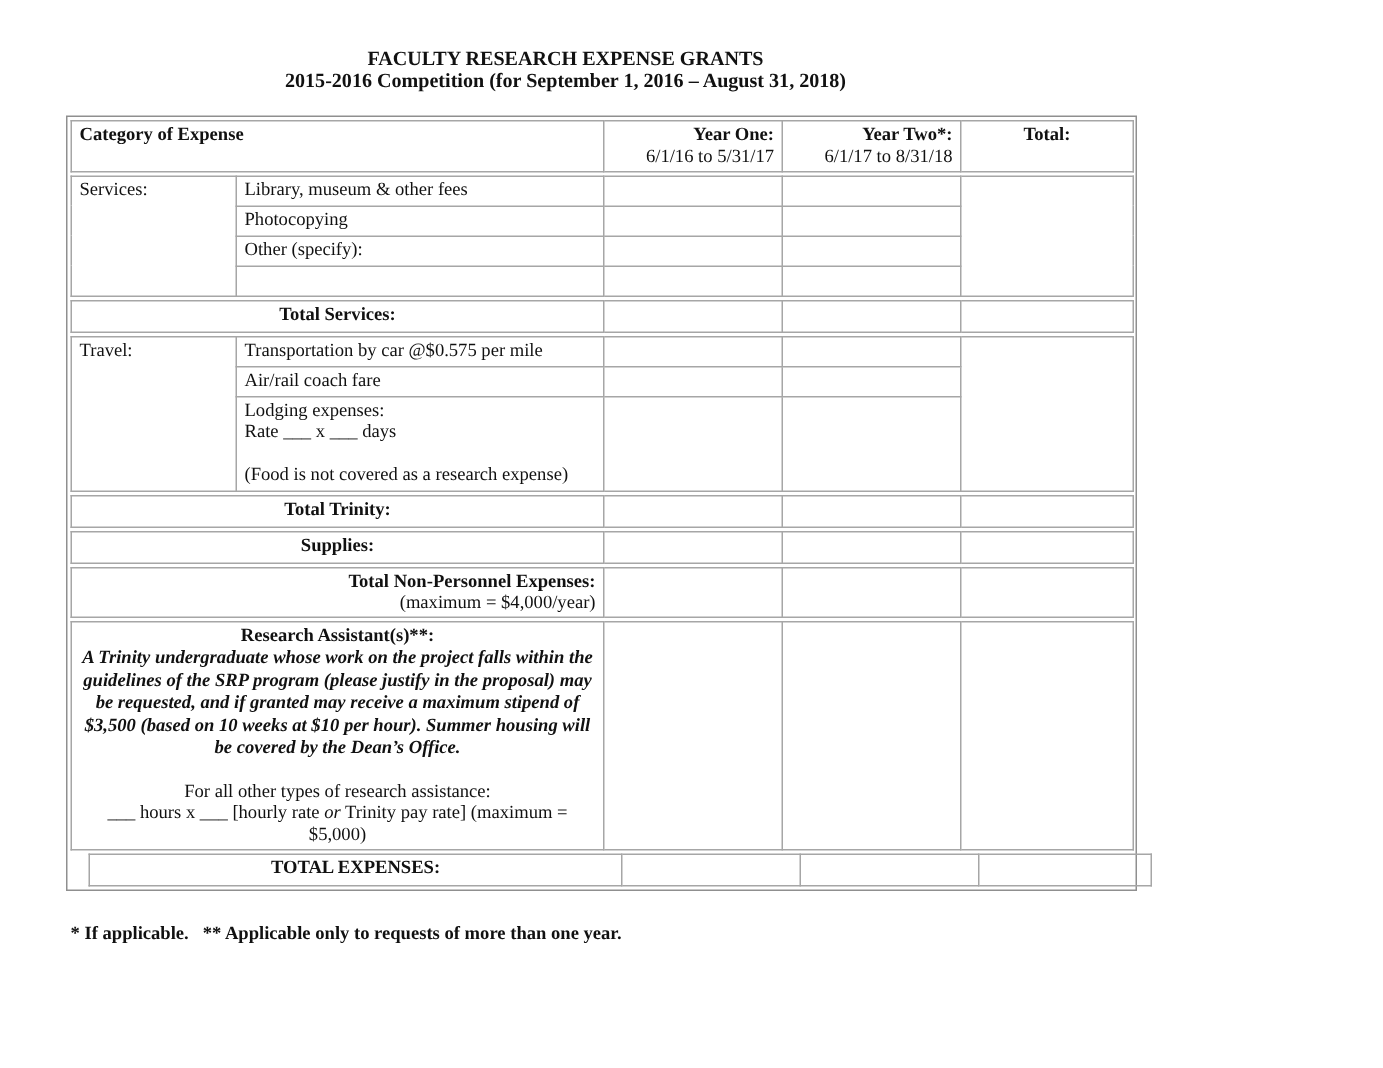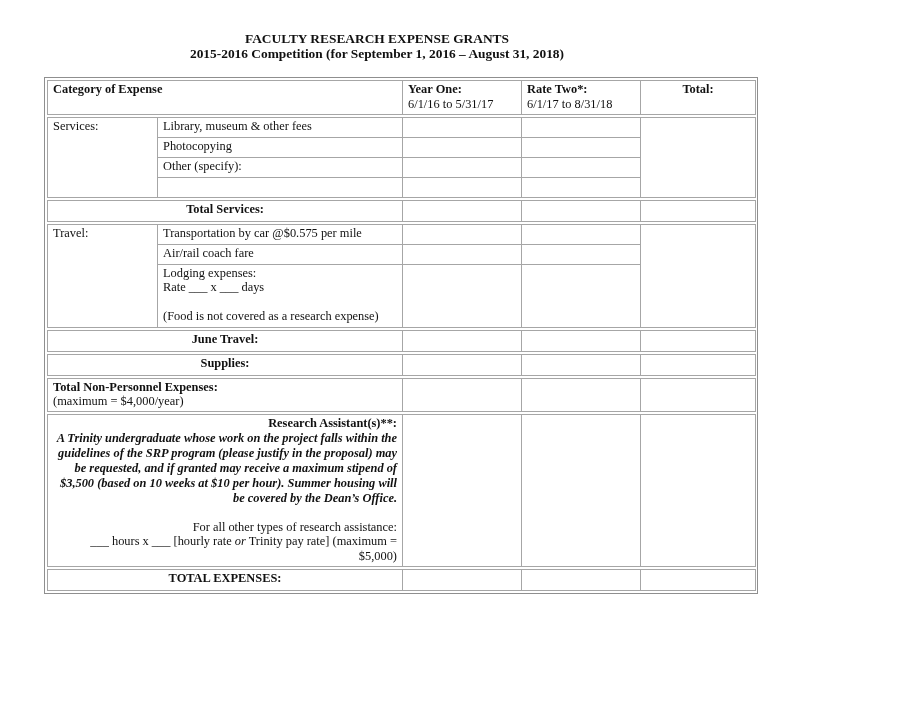--- a/index.html
+++ b/index.html
@@ -22,41 +22,41 @@
     padding:2px;
     box-sizing:border-box;
     background:#fff;
   }
   table.sec{
     border-collapse:collapse;
     table-layout:fixed;
     width:708px;
     margin:0 0 2px 0;
   }
-  table.sec:last-child{margin-bottom:0;}
+  table.sec:last-child{margin-bottom:0;margin-left:12px;}
   table.sec td{
     border:1px solid #a6a6a6;
     padding:1px 5px 2px 5px;
     font-size:12.4px;
     line-height:1.2;
     vertical-align:top;
     overflow:hidden;
   }
   col.c1{width:110px;} col.c2{width:245px;} col.c3{width:119px;} col.c4{width:119px;} col.c5{width:115px;}
 
   .b{font-weight:bold;}
-  .c{text-align:left;}
+  .c{text-align:right;}
   .cb{text-align:center;font-weight:bold;}
   tr.h-hdr{height:33px;margin-left:46px;}
   tr.h-std{height:20px;}
   tr.h-lodge{height:63px;}
   tr.h-np{height:32px;}
   tr.h-tot{height:21px;}
   .gap13{height:14px;}
-  .ra-cell{text-align:right;}
+  .ra-cell{text-align:center;}
   .ra-desc{font-weight:bold;font-style:italic;}
   .ra-hours{white-space:pre-wrap;}
   .footnote{
     margin-left:47px;
     font-weight:bold;
     font-size:12.4px;
     white-space:pre-wrap;
   }
   .fn1{margin-top:21px;}
 </style>
@@ -81,21 +81,21 @@
           <col class="c5">
         </colgroup>
       <tbody>
           <tr class="h-hdr">
         <td colspan="2" class="b">Category of Expense</td>
         <td class="c">
           <span class="b">Year One:</span><br>
           <span>6/1/16 to 5/31/17</span>
         </td>
         <td class="c">
-          <span class="b">Rate Two*:</span><br>
+          <span class="b">Year Two*:</span><br>
           <span>6/1/17 to 8/31/18</span>
         </td>
         <td class="cb">Total:</td>
       </tr>
     </tbody>
       </table>
 
     <table class="sec">
       <colgroup>
           <col class="c1">
@@ -185,21 +185,21 @@
     <table class="sec">
       <colgroup>
           <col class="c1">
           <col class="c2">
           <col class="c3">
           <col class="c4">
           <col class="c5">
         </colgroup>
       <tbody>
           <tr class="h-tot">
-        <td colspan="2" class="cb">June Travel:</td>
+        <td colspan="2" class="cb">Total Trinity:</td>
         <td></td>
         <td></td>
         <td></td>
       </tr>
     </tbody>
       </table>
 
     <table class="sec">
       <colgroup>
           <col class="c1">
@@ -278,14 +278,15 @@
         <td colspan="2" class="cb">TOTAL EXPENSES:</td>
         <td></td>
         <td></td>
         <td></td>
       </tr>
     </tbody>
       </table>
 
   </div>
 
+  <div class="footnote fn1">* If applicable.   ** Applicable only to requests of more than one year.</div>
 
 </div>
 
 </body></html>

